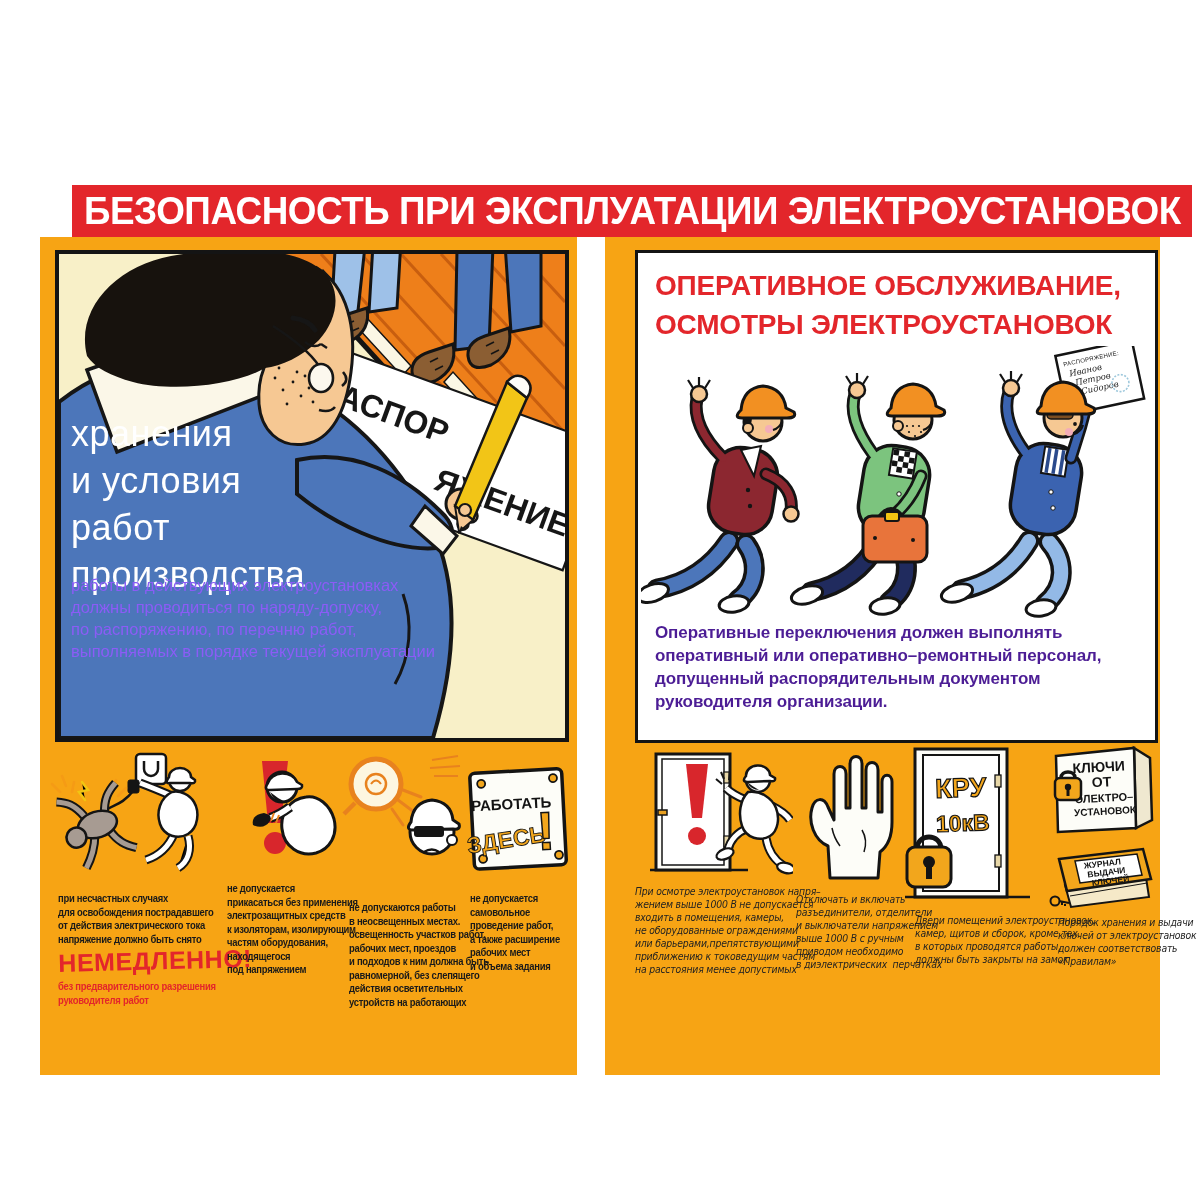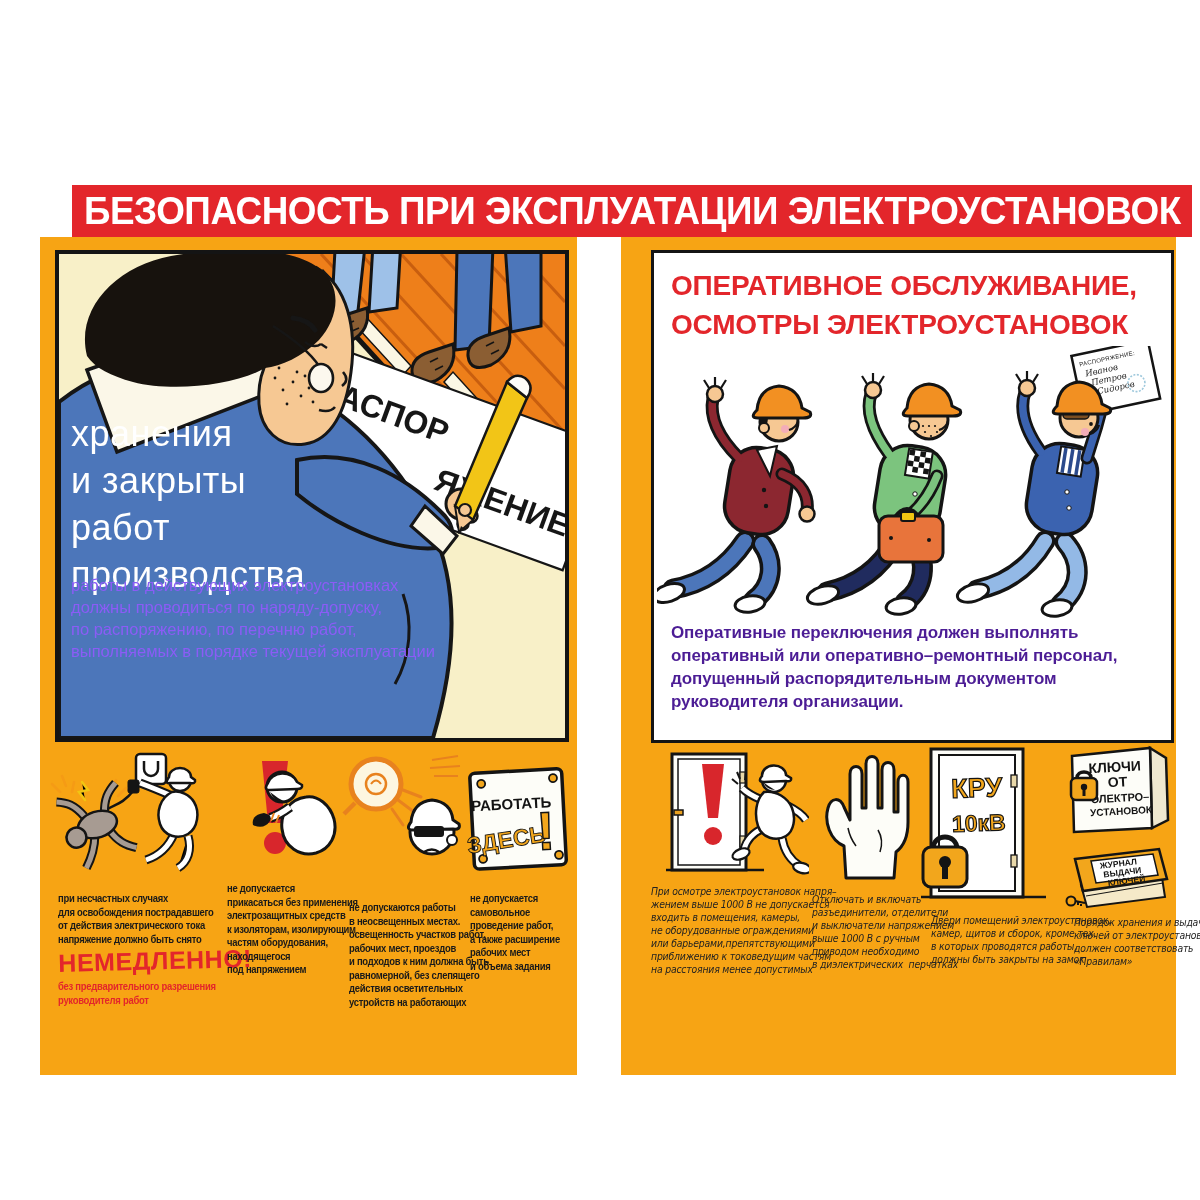--- a/index.html
+++ b/index.html
@@ -3,21 +3,21 @@
 <meta charset="utf-8">
 <style>
   html,body{margin:0;padding:0;}
   body{width:1200px;height:1200px;position:relative;background:#ffffff;
        font-family:"Liberation Sans",sans-serif;overflow:hidden;}
   .banner{position:absolute;left:40px;top:185px;width:1120px;height:52px;background:#e3262b;
           display:flex;align-items:center;justify-content:center;margin-left:32px;}
   .banner-title{color:#fff;font-weight:bold;font-size:38px;white-space:nowrap;letter-spacing:-.5px;transform:scaleX(.97);}
   .page{position:absolute;top:237px;height:838px;background:#f7a414;}
   .page-left{left:40px;width:537px;}
-  .page-right{left:605px;width:555px;margin-left:16px;}
+  .page-right{left:605px;width:555px;}
   .illus-panel{position:absolute;left:15px;top:13px;width:506px;height:484px;border:4px solid #141414;
                background:#f8f0c8;overflow:hidden;}
   .illus-panel svg{position:absolute;left:0;top:0;}
   .panel-heading{position:absolute;left:12px;top:156px;color:#fff;font-size:36px;line-height:47px;letter-spacing:.5px;}
   .panel-body{position:absolute;left:12px;top:320px;color:#8b5cf6;font-size:16.5px;line-height:22px;white-space:pre;}
   .card{position:absolute;left:30px;top:13px;width:517px;height:487px;background:#ffffff;border:3px solid #141414;}
   .card-title{position:absolute;left:17px;top:13px;color:#e3262b;font-weight:bold;font-size:28px;line-height:39px;letter-spacing:-.2px;white-space:nowrap;}
   .card-paragraph{position:absolute;left:17px;top:368px;color:#4c1d95;font-weight:bold;font-size:17px;line-height:23px;white-space:pre;letter-spacing:-.1px;}
   .icon{position:absolute;}
   .cap{white-space:pre;color:#1a1a1a;}
@@ -116,21 +116,21 @@
             <circle cx="250" cy="134" r="1.4"></circle>
           <circle cx="254" cy="148" r="1.4"></circle>
             <circle cx="238" cy="118" r="1.4"></circle>
             <circle cx="220" cy="114" r="1.4"></circle>
             <circle cx="246" cy="122" r="1.4"></circle>
         </g>
       </g>
     </svg>
     <div class="panel-heading">
       <div>хранения</div>
-      <div>и закрыты</div>
+      <div>и условия</div>
       <div>работ</div>
       <div>производства</div>
     </div>
     <div class="panel-body">работы в действующих электроустановках
 должны проводиться по наряду-допуску,
 по распоряжению, по перечню работ,
 выполняемых в порядке текущей эксплуатации</div>
   </div>
 
   <svg class="icon" style="left:8px;top:515px;" width="165" height="120" viewBox="0 0 165 120">

